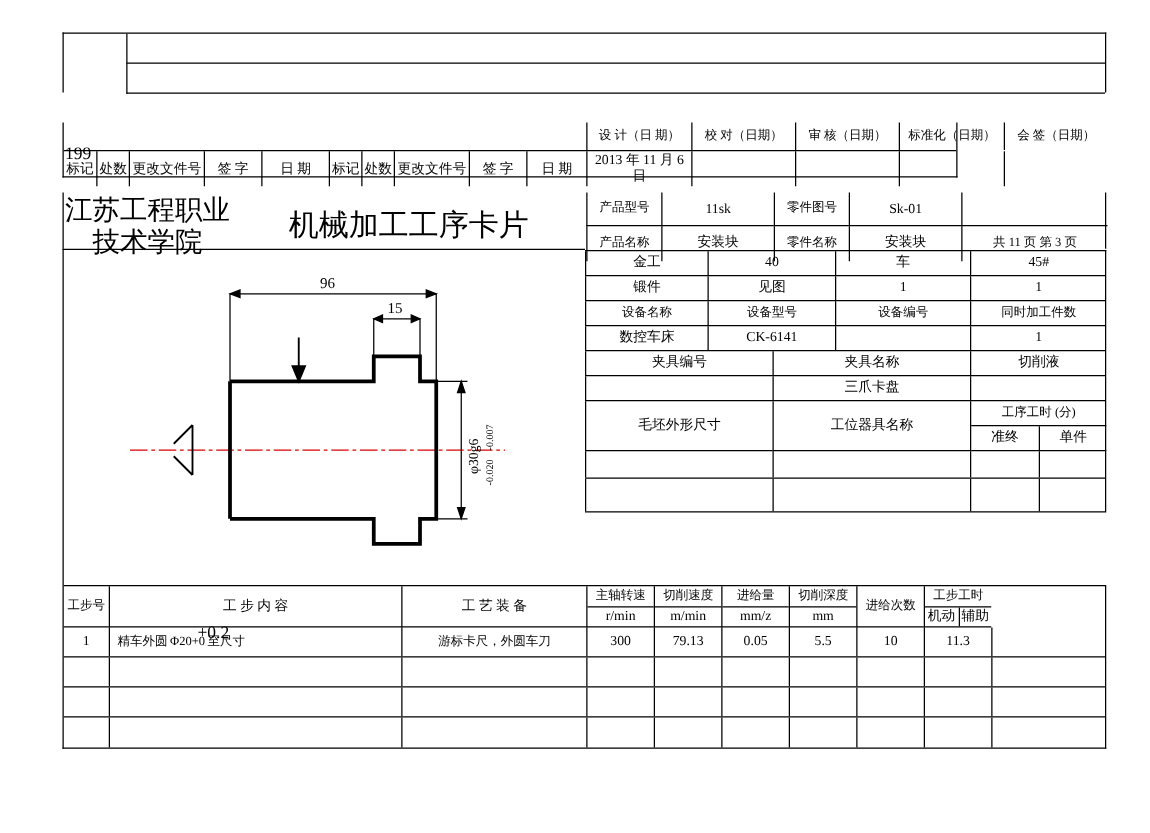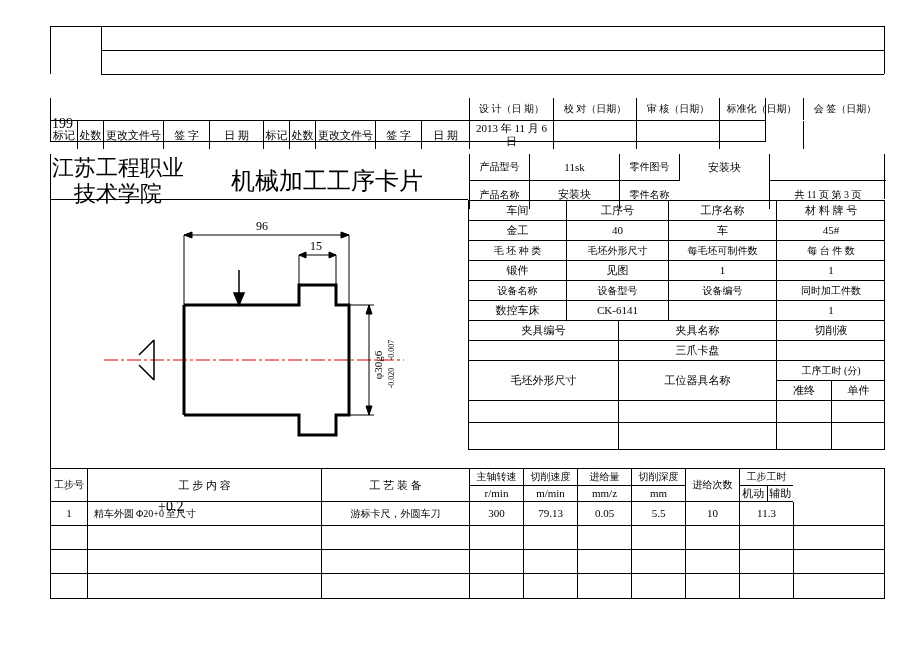--- a/index.html
+++ b/index.html
@@ -76,49 +76,38 @@
     </div>
     <div style="display:grid;grid-template-rows:1fr 1fr">
       <div class="cell bl bb">11sk</div>
       <div class="cell bl">安装块</div>
     </div>
     <div style="display:grid;grid-template-rows:1fr 1fr">
       <div class="cell bl bb small">零件图号</div>
       <div class="cell bl small">零件名称</div>
     </div>
     <div style="display:grid;grid-template-rows:1fr 1fr">
+      <div class="cell bl bb">Sk-01</div>
       <div class="cell bl">安装块</div>
     </div>
     <div style="display:grid;grid-template-rows:1fr 1fr">
       <div class="cell bl bb"></div>
       <div class="cell bl small">共 11 页 第  3 页</div>
     </div>
   </div>
 </div>
 
 <div style="position:absolute;left:50px;top:199px;width:418px;height:269px" class="bl bt"></div>
 
 <div class="rightblock br bt">
-  <div class="grid bb" style="grid-template-columns:98px 102px 108px 109px;height:20px">
-    <div class="cell bl">车间</div>
-    <div class="cell bl">工序号</div>
-    <div class="cell bl">工序名称</div>
-    <div class="cell bl">材 料 牌  号</div>
-  </div>
   <div class="grid bb" style="grid-template-columns:98px 102px 108px 109px;height:20px">
     <div class="cell bl">金工</div>
     <div class="cell bl">40</div>
     <div class="cell bl">车</div>
     <div class="cell bl">45#</div>
-  </div>
-  <div class="grid bb" style="grid-template-columns:98px 102px 108px 109px;height:20px">
-    <div class="cell bl small">毛 坯 种 类</div>
-    <div class="cell bl small">毛坯外形尺寸</div>
-    <div class="cell bl small">每毛坯可制件数</div>
-    <div class="cell bl small">每 台 件 数</div>
   </div>
   <div class="grid bb" style="grid-template-columns:98px 102px 108px 109px;height:20px">
     <div class="cell bl">锻件</div>
     <div class="cell bl">见图</div>
     <div class="cell bl">1</div>
     <div class="cell bl">1</div>
   </div>
   <div class="grid bb" style="grid-template-columns:98px 102px 108px 109px;height:20px">
     <div class="cell bl small">设备名称</div>
     <div class="cell bl small">设备型号</div>

